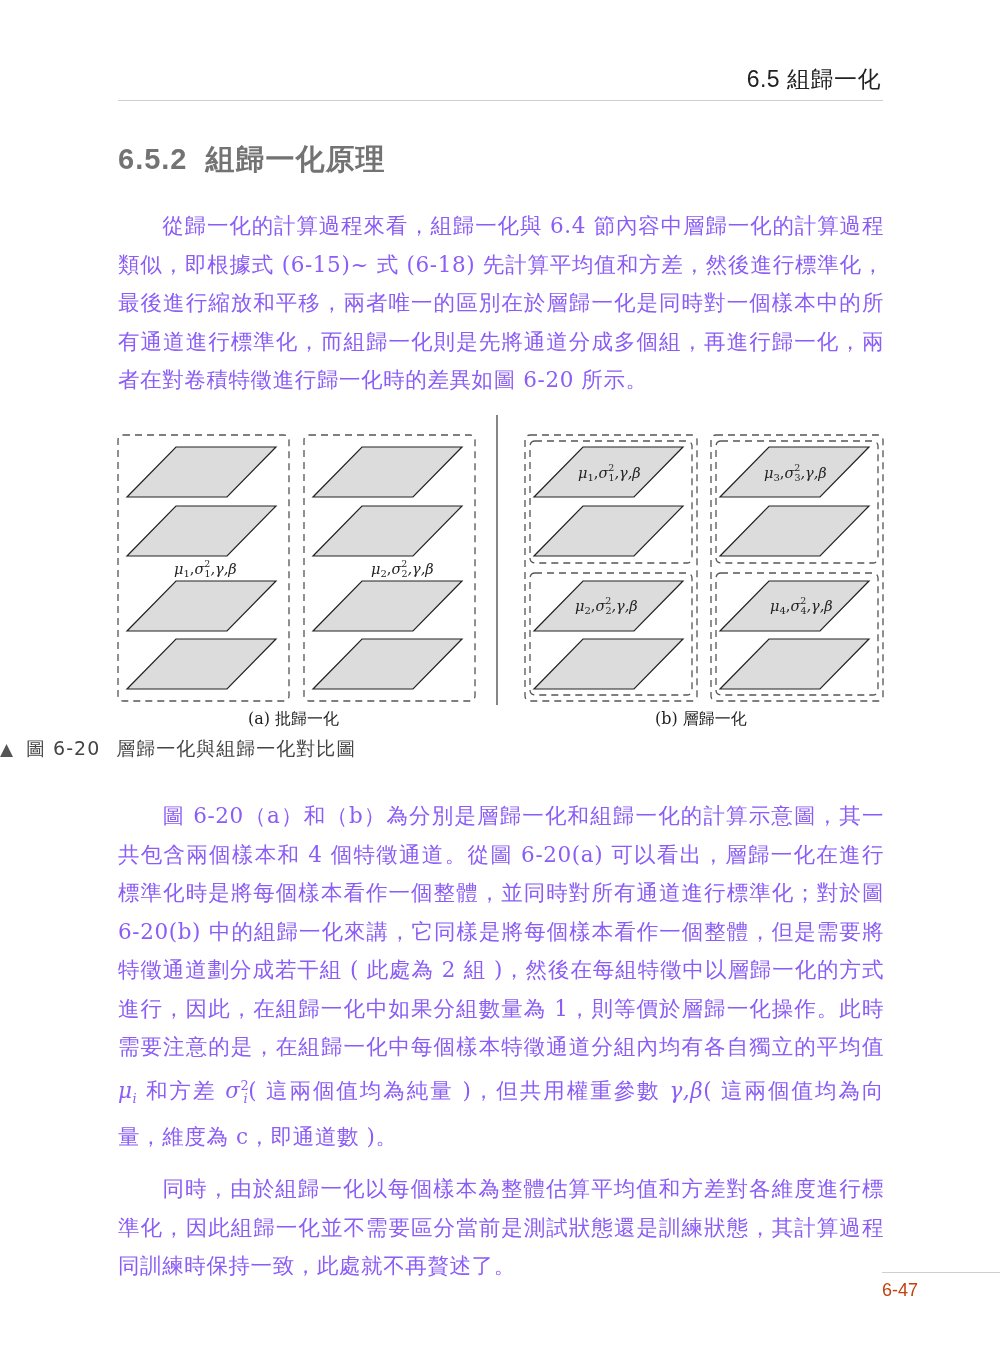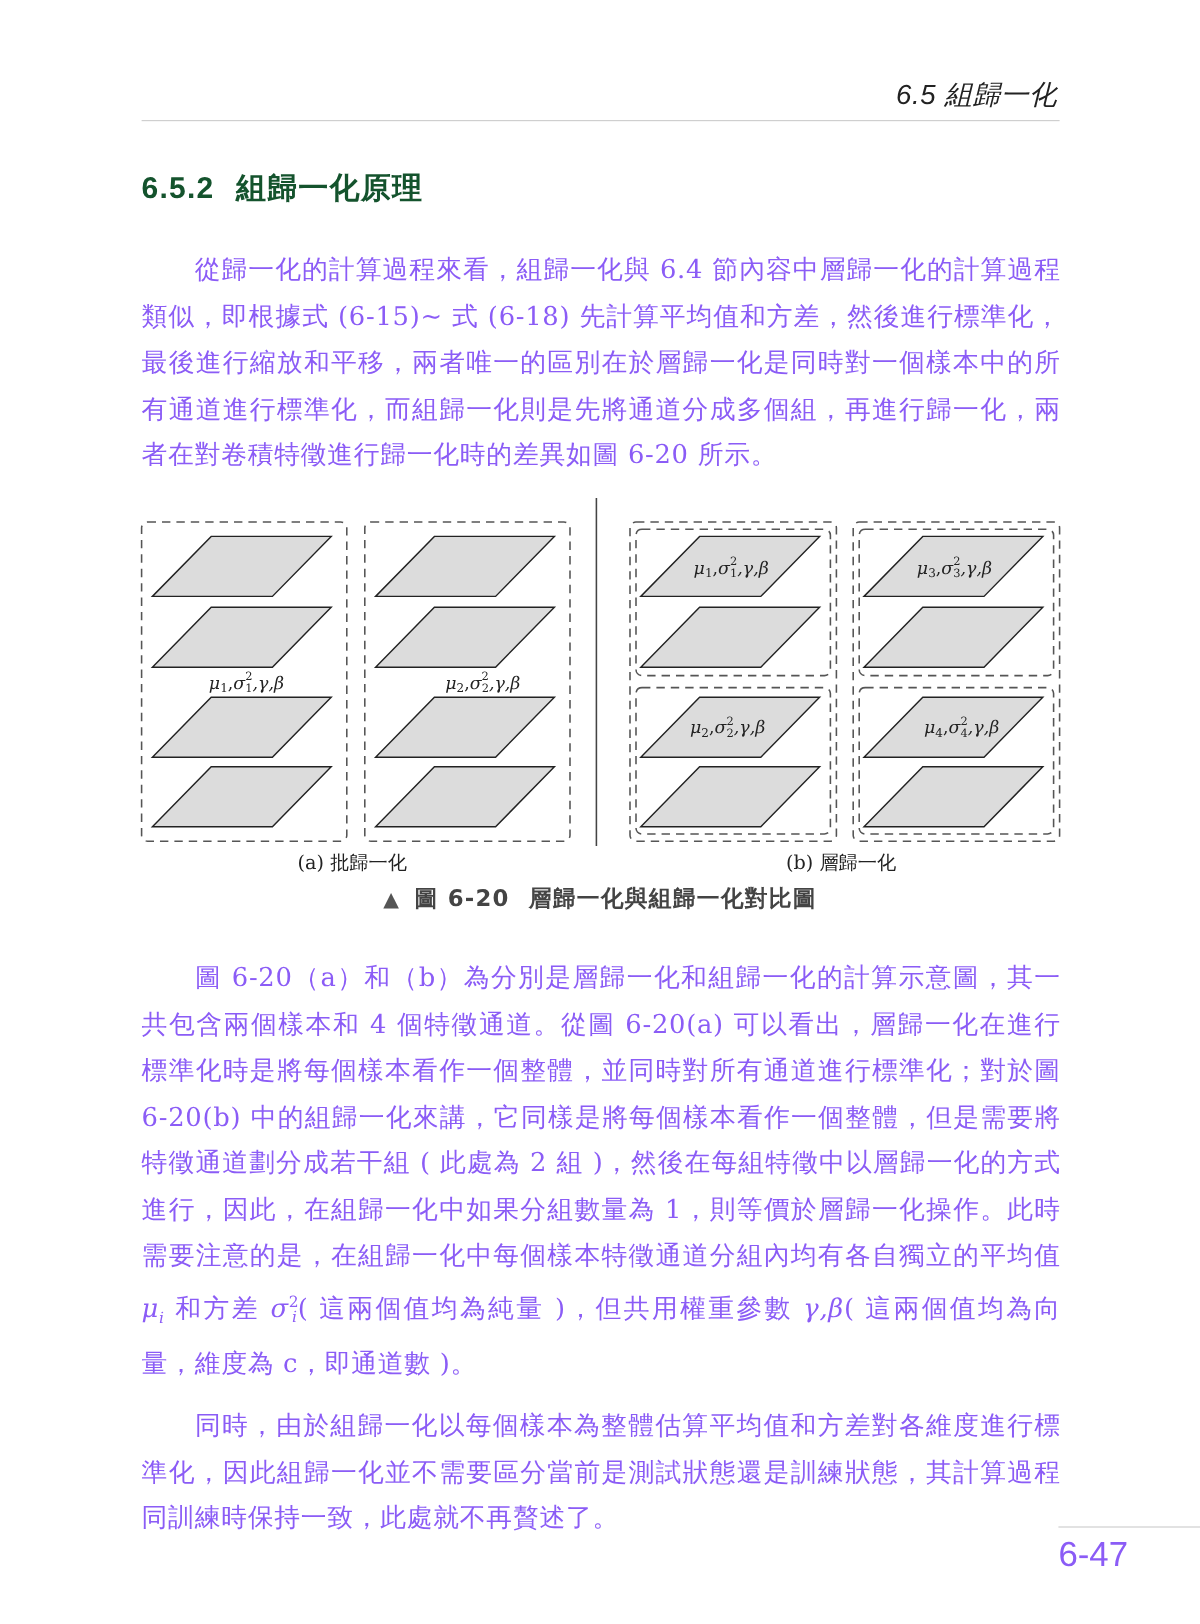--- a/index.html
+++ b/index.html
@@ -1,38 +1,38 @@
 <!DOCTYPE html>
 <html><head>
 <meta charset="utf-8">
 <style>
   html, body { margin: 0; padding: 0; background: #ffffff; }
   body { width: 1000px; height: 1353px; position: relative; overflow: hidden;
          font-family: "DejaVu Serif", "Liberation Serif", serif; color: #222; }
   .running-head { position: absolute; left: 118px; top: 58px; width: 765px; height: 42px;
          border-bottom: 1.5px solid #cfcfcf; }
   .running-head span { position: absolute; right: 2px; top: 6px; font-family: "Liberation Sans", "DejaVu Sans", sans-serif;
-         font-size: 23px; color: #222; letter-spacing: 0.5px; font-style: italic; }
+         font-size: 23px; color: #222; letter-spacing: 0.5px; }
   .section-title { position: absolute; left: 118px; top: 140px; font-family: "Liberation Sans", "DejaVu Sans", sans-serif;
-         font-weight: bold; font-size: 25px; color: #14532d; letter-spacing: 1px; }
+         font-weight: bold; font-size: 29px; color: #737373; letter-spacing: 1px; }
   .section-title .num { margin-right: 18px; }
   .para { position: absolute; left: 118px; width: 766px; font-size: 21.5px; line-height: 38.5px;
           text-align: justify; color: #8b5cf6; letter-spacing: 0.6px; }
   .para .indent { display: inline-block; width: 44px; }
   .p1 { top: 207px; }
   .p2 { top: 797px; }
   .p3 { top: 1170px; }
   .figure { position: absolute; left: 110px; top: 405px; width: 790px; height: 330px; }
-  .caption { position: absolute; left: 0; top: 736px; width: 1000px; text-align: center;
-         font-family: "DejaVu Sans", "Liberation Sans", sans-serif; font-size: 19px; color: #444; letter-spacing: 1px; font-weight: bold; }
+  .caption { position: absolute; left: 0; top: 736px; width: 1000px; 
+         font-family: "DejaVu Sans", "Liberation Sans", sans-serif; font-size: 19px; color: #444; letter-spacing: 1px; }
   .caption .tri { color: #555; margin-right: 12px; font-size: 17px; }
   .caption .fignum { margin-right: 16px; }
   .footer-line { position: absolute; left: 882px; top: 1272px; width: 118px; border-top: 1.5px solid #cfcfcf; }
   .page-number { position: absolute; left: 882px; top: 1280px; font-family: "Liberation Sans", "DejaVu Sans", sans-serif;
-         font-size: 29px; color: #8b5cf6; }
+         font-size: 18px; color: #c2410c; }
   sup, sub { font-size: 0.6em; }
   .math { font-style: italic; }
 </style>
 </head>
 <body>
 
 <div class="running-head">
   <span>6.5  組歸一化</span>
 </div>
 

